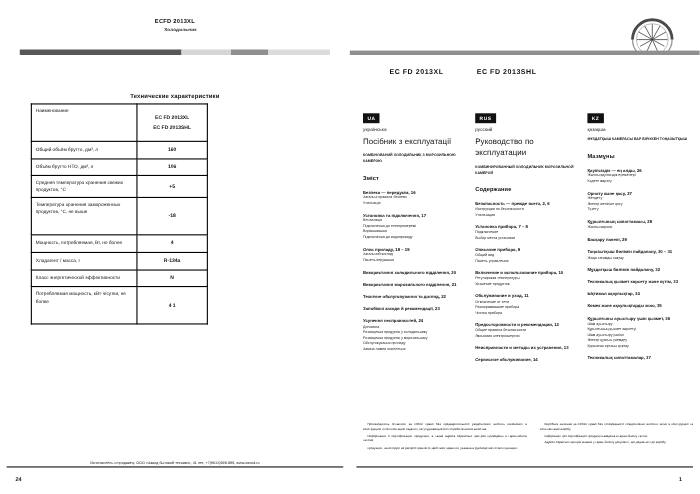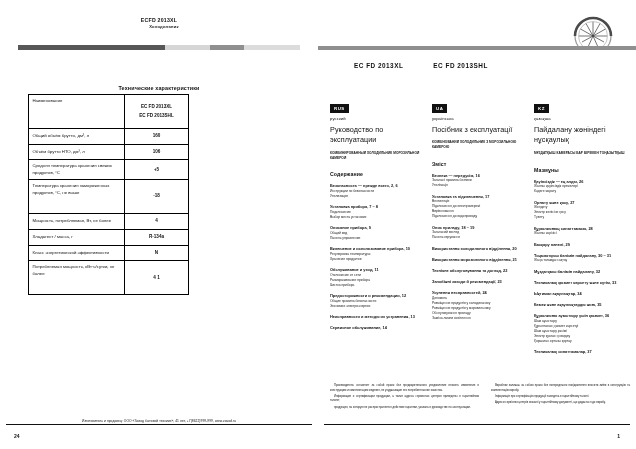--- a/index.html
+++ b/index.html
@@ -248,50 +248,20 @@
     </div>
 
     <div class="rp-bar"></div>
 
     <div class="rp-models">
       <span>EC FD 2013XL</span>
       <span>EC FD 2013SHL</span>
     </div>
 
     <div class="lang-cols" id="lang-cols">
-        <div class="lang-col"><div class="lang-badge">RUS</div><div class="lang-name">русский</div><div class="lang-title">Руководство по эксплуатации</div><div class="lang-sub">КОМБИНИРОВАННЫЙ ХОЛОДИЛЬНИК МОРОЗИЛЬНОЙ КАМЕРОЙ</div><div class="toc-head">Содержание</div><div class="toc-group">
-            <div class="toc-main">Безопасность — прежде всего, 2, 6</div>
-            <div class="toc-sub">Инструкции по безопасности</div>
-            <div class="toc-sub">Утилизация</div>
-          </div><div class="toc-group">
-            <div class="toc-main">Установка прибора, 7 – 8</div>
-            <div class="toc-sub">Подключение</div>
-            <div class="toc-sub">Выбор места установки</div>
-          </div><div class="toc-group">
-            <div class="toc-main">Описание прибора, 9</div>
-            <div class="toc-sub">Общий вид</div>
-            <div class="toc-sub">Панель управления</div>
-          </div><div class="toc-group">
-            <div class="toc-main">Включение и использование прибора, 10</div>
-            <div class="toc-sub">Регулировка температуры</div>
-            <div class="toc-sub">Хранение продуктов</div>
-          </div><div class="toc-group">
-            <div class="toc-main">Обслуживание и уход, 11</div>
-            <div class="toc-sub">Отключение от сети</div>
-            <div class="toc-sub">Размораживание прибора</div>
-            <div class="toc-sub">Чистка прибора</div>
-          </div><div class="toc-group">
-            <div class="toc-main">Предосторожности и рекомендации, 12</div>
-            <div class="toc-sub">Общие правила безопасности</div>
-            <div class="toc-sub">Экономия электроэнергии</div>
-          </div><div class="toc-group">
-            <div class="toc-main">Неисправности и методы их устранения, 13</div>
-          </div><div class="toc-group">
-            <div class="toc-main">Сервисное обслуживание, 14</div>
-          </div></div>
         <div class="lang-col"><div class="lang-badge">UA</div><div class="lang-name">українська</div><div class="lang-title">Посібник з експлуатації</div><div class="lang-sub">КОМБІНОВАНИЙ ХОЛОДИЛЬНИК З МОРОЗИЛЬНОЮ КАМЕРОЮ</div><div class="toc-head">Зміст</div><div class="toc-group">
             <div class="toc-main">Безпека — передусім, 16</div>
             <div class="toc-sub">Загальні правила безпеки</div>
             <div class="toc-sub">Утилізація</div>
           </div><div class="toc-group">
             <div class="toc-main">Установка та підключення, 17</div>
             <div class="toc-sub">Вентиляція</div>
             <div class="toc-sub">Підключення до електромережі</div>
             <div class="toc-sub">Вирівнювання</div>
             <div class="toc-sub">Підключення до водопроводу</div>
@@ -308,21 +278,51 @@
           </div><div class="toc-group">
             <div class="toc-main">Запобіжні заходи й рекомендації, 23</div>
           </div><div class="toc-group">
             <div class="toc-main">Усунення несправностей, 24</div>
             <div class="toc-sub">Допомога</div>
             <div class="toc-sub">Розміщення продуктів у холодильнику</div>
             <div class="toc-sub">Розміщення продуктів у морозильнику</div>
             <div class="toc-sub">Обслуговування приладу</div>
             <div class="toc-sub">Заміна лампи освітлення</div>
           </div></div>
-        <div class="lang-col"><div class="lang-badge">KZ</div><div class="lang-name">қазақша</div><div class="lang-title">Пайдалану жөніндегі нұсқаулық</div><div class="lang-sub">МҰЗДАТҚЫШ КАМЕРАСЫ БАР БІРІККЕН ТОҢАЗЫТҚЫШ</div><div class="toc-head">Мазмұны</div><div class="toc-group">
+        <div class="lang-col"><div class="lang-badge">RUS</div><div class="lang-name">русский</div><div class="lang-title">Руководство по эксплуатации</div><div class="lang-sub">КОМБИНИРОВАННЫЙ ХОЛОДИЛЬНИК МОРОЗИЛЬНОЙ КАМЕРОЙ</div><div class="toc-head">Содержание</div><div class="toc-group">
+            <div class="toc-main">Безопасность — прежде всего, 2, 6</div>
+            <div class="toc-sub">Инструкции по безопасности</div>
+            <div class="toc-sub">Утилизация</div>
+          </div><div class="toc-group">
+            <div class="toc-main">Установка прибора, 7 – 8</div>
+            <div class="toc-sub">Подключение</div>
+            <div class="toc-sub">Выбор места установки</div>
+          </div><div class="toc-group">
+            <div class="toc-main">Описание прибора, 9</div>
+            <div class="toc-sub">Общий вид</div>
+            <div class="toc-sub">Панель управления</div>
+          </div><div class="toc-group">
+            <div class="toc-main">Включение и использование прибора, 10</div>
+            <div class="toc-sub">Регулировка температуры</div>
+            <div class="toc-sub">Хранение продуктов</div>
+          </div><div class="toc-group">
+            <div class="toc-main">Обслуживание и уход, 11</div>
+            <div class="toc-sub">Отключение от сети</div>
+            <div class="toc-sub">Размораживание прибора</div>
+            <div class="toc-sub">Чистка прибора</div>
+          </div><div class="toc-group">
+            <div class="toc-main">Предосторожности и рекомендации, 12</div>
+            <div class="toc-sub">Общие правила безопасности</div>
+            <div class="toc-sub">Экономия электроэнергии</div>
+          </div><div class="toc-group">
+            <div class="toc-main">Неисправности и методы их устранения, 13</div>
+          </div><div class="toc-group">
+            <div class="toc-main">Сервисное обслуживание, 14</div>
+          </div></div>
+        <div class="lang-col"><div class="lang-badge">KZ</div><div class="lang-name">қазақша</div><div class="lang-sub">МҰЗДАТҚЫШ КАМЕРАСЫ БАР БІРІККЕН ТОҢАЗЫТҚЫШ</div><div class="toc-head">Мазмұны</div><div class="toc-group">
             <div class="toc-main">Қауіпсіздік — ең алды, 26</div>
             <div class="toc-sub">Жалпы қауіпсіздік ережелері</div>
             <div class="toc-sub">Кәдеге жарату</div>
           </div><div class="toc-group">
             <div class="toc-main">Орнату және қосу, 27</div>
             <div class="toc-sub">Желдету</div>
             <div class="toc-sub">Электр желісіне қосу</div>
             <div class="toc-sub">Түзету</div>
           </div><div class="toc-group">
             <div class="toc-main">Құрылғының сипаттамасы, 28</div>

